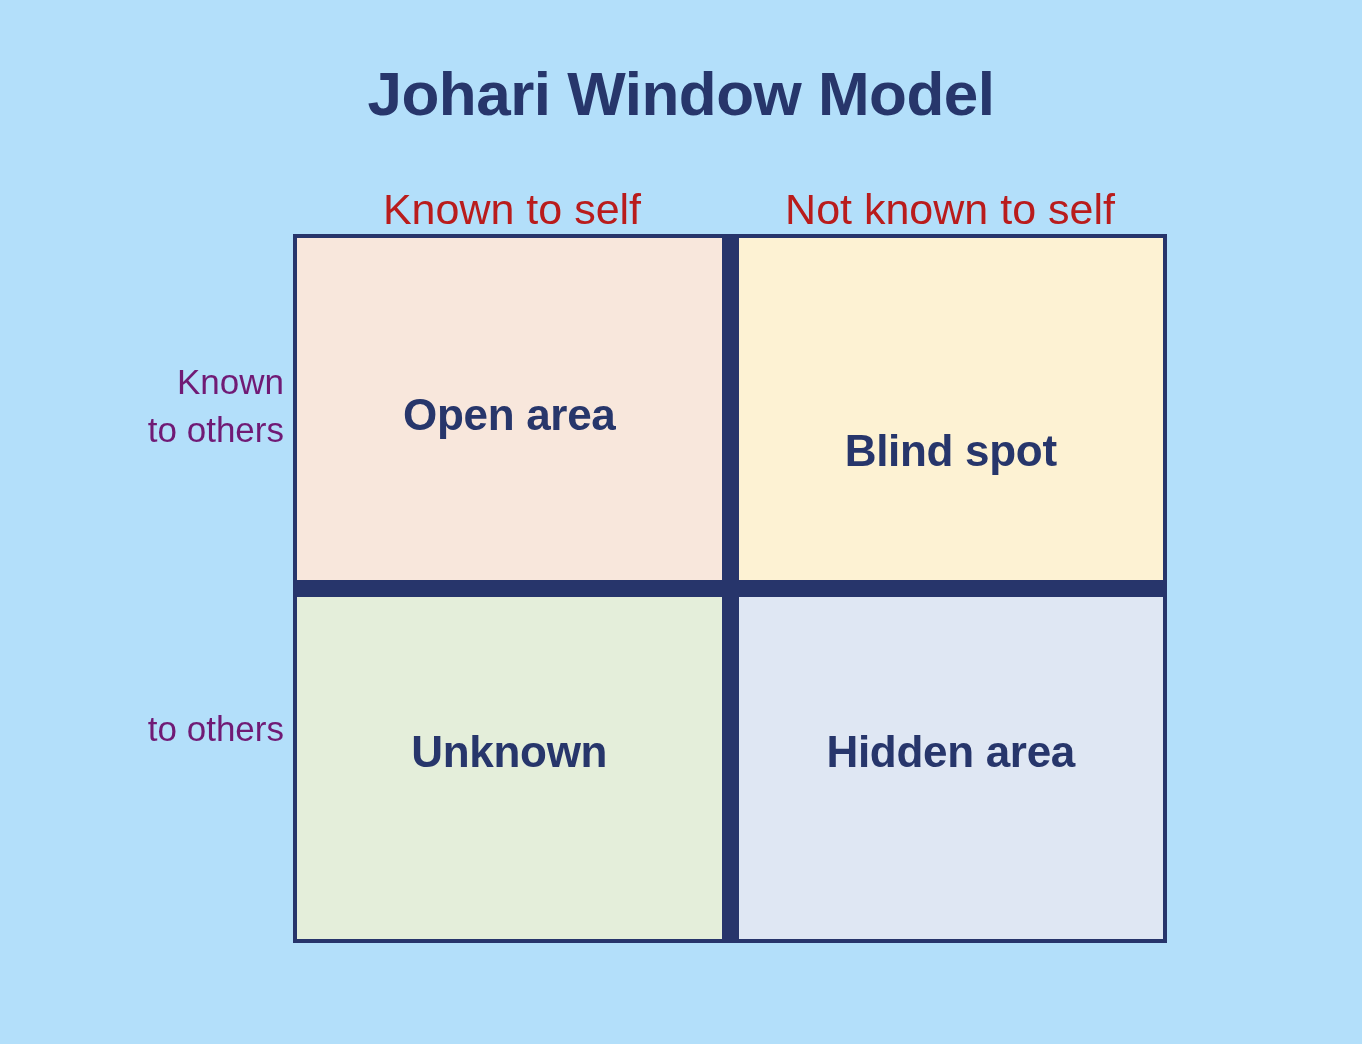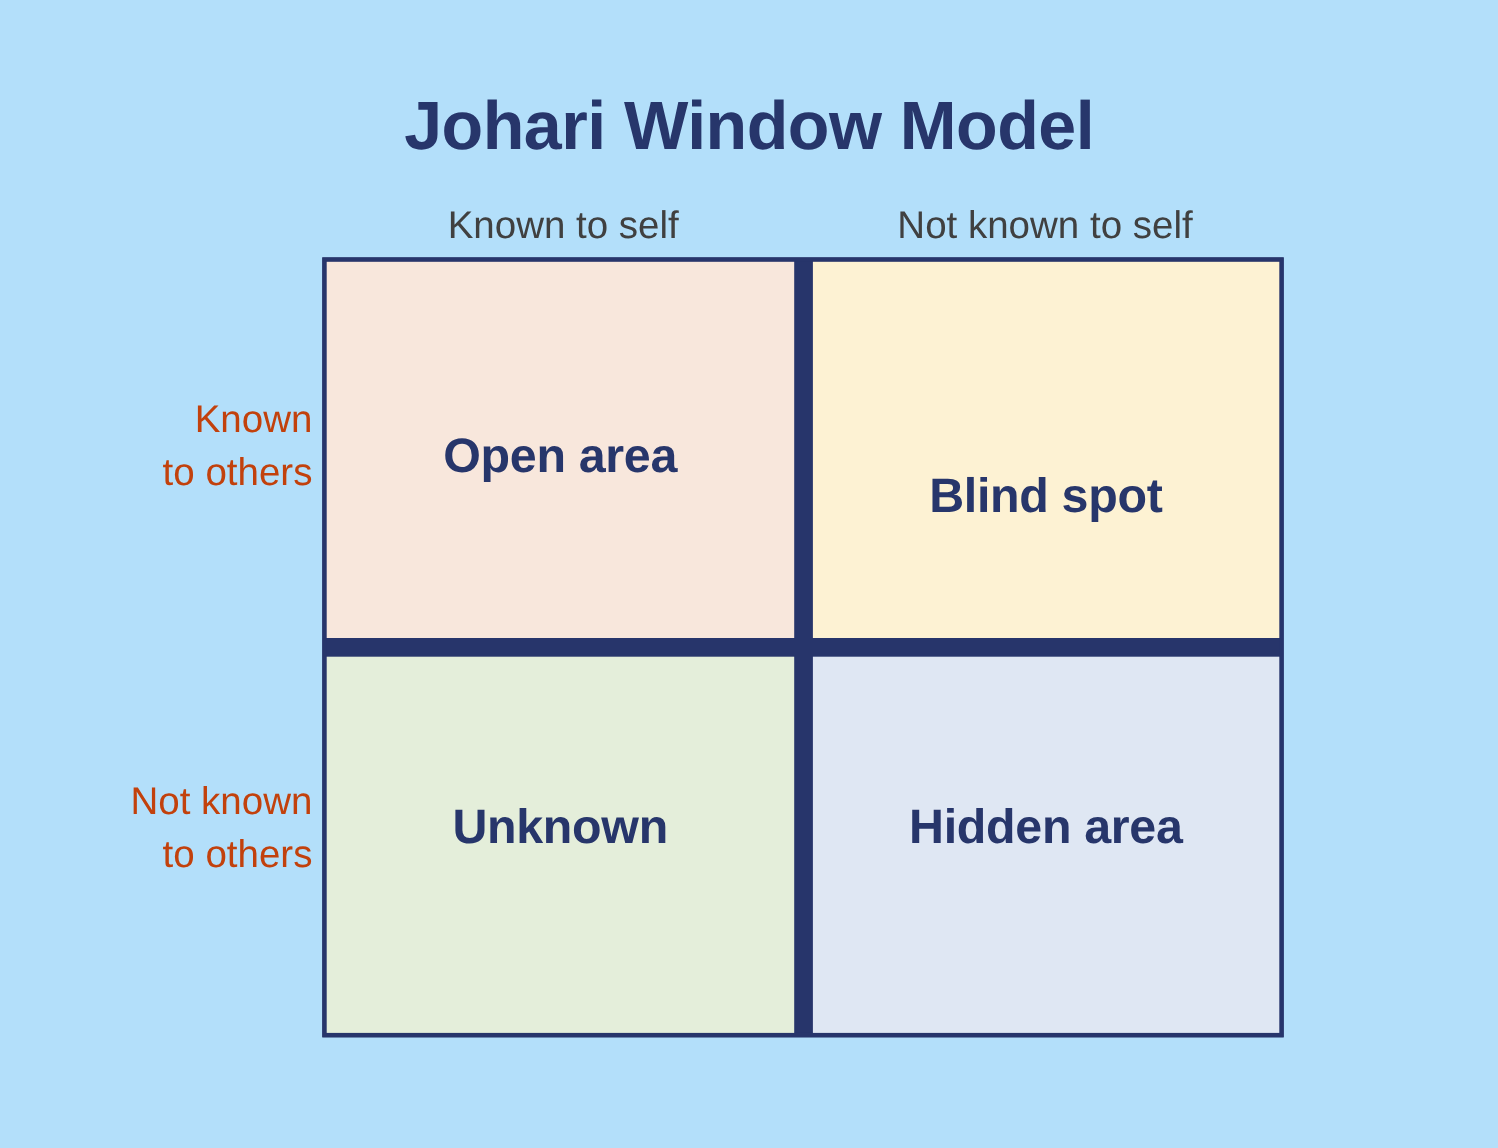--- a/index.html
+++ b/index.html
@@ -28,50 +28,49 @@
     left: 0;
     top: 60px;
     width: 1362px;
     text-align: center;
     font-size: 62px;
     font-weight: 700;
     letter-spacing: -0.5px;
     color: #27366b;
     line-height: 1.1;
     white-space: nowrap;
-    margin-top: 21px;
   }
 
   
   .col-header {
     position: absolute;
     top: 184px;
-    font-size: 35px;
+    font-size: 43px;
     font-weight: 400;
-    color: #404040;
+    color: #b91c1c;
     text-align: center;
     line-height: 1.2;
     white-space: nowrap;
   }
   #col-header-known-self {
     left: 293px;
     width: 438px;
   }
   #col-header-not-known-self {
     left: 733px;
     width: 434px;
   }
 
   
   .row-header {
     position: absolute;
     right: 1078px;   
     font-size: 35px;
     font-weight: 400;
-    color: #c2410c;
+    color: #701a75;
     text-align: right;
     line-height: 1.38;
     white-space: nowrap;
   }
   #row-header-known-others {
     top: 358px;
   }
   #row-header-not-known-others {
     top: 705px;
   }
@@ -134,21 +133,20 @@
   <div class="col-header" id="col-header-known-self">Known to self</div>
 
   <div class="col-header" id="col-header-not-known-self">Not known to self</div>
 
   <div class="row-header" id="row-header-known-others">
     <span class="line">Known</span>
     <span class="line">to others</span>
   </div>
 
   <div class="row-header" id="row-header-not-known-others">
-    <span class="line">Not known</span>
     <span class="line">to others</span>
   </div>
 
   <div id="johari-grid">
 
     <div class="quadrant" id="quadrant-open-area">
       <div class="quadrant-label">Open area</div>
     </div>
 
     <div class="quadrant" id="quadrant-blind-spot">

